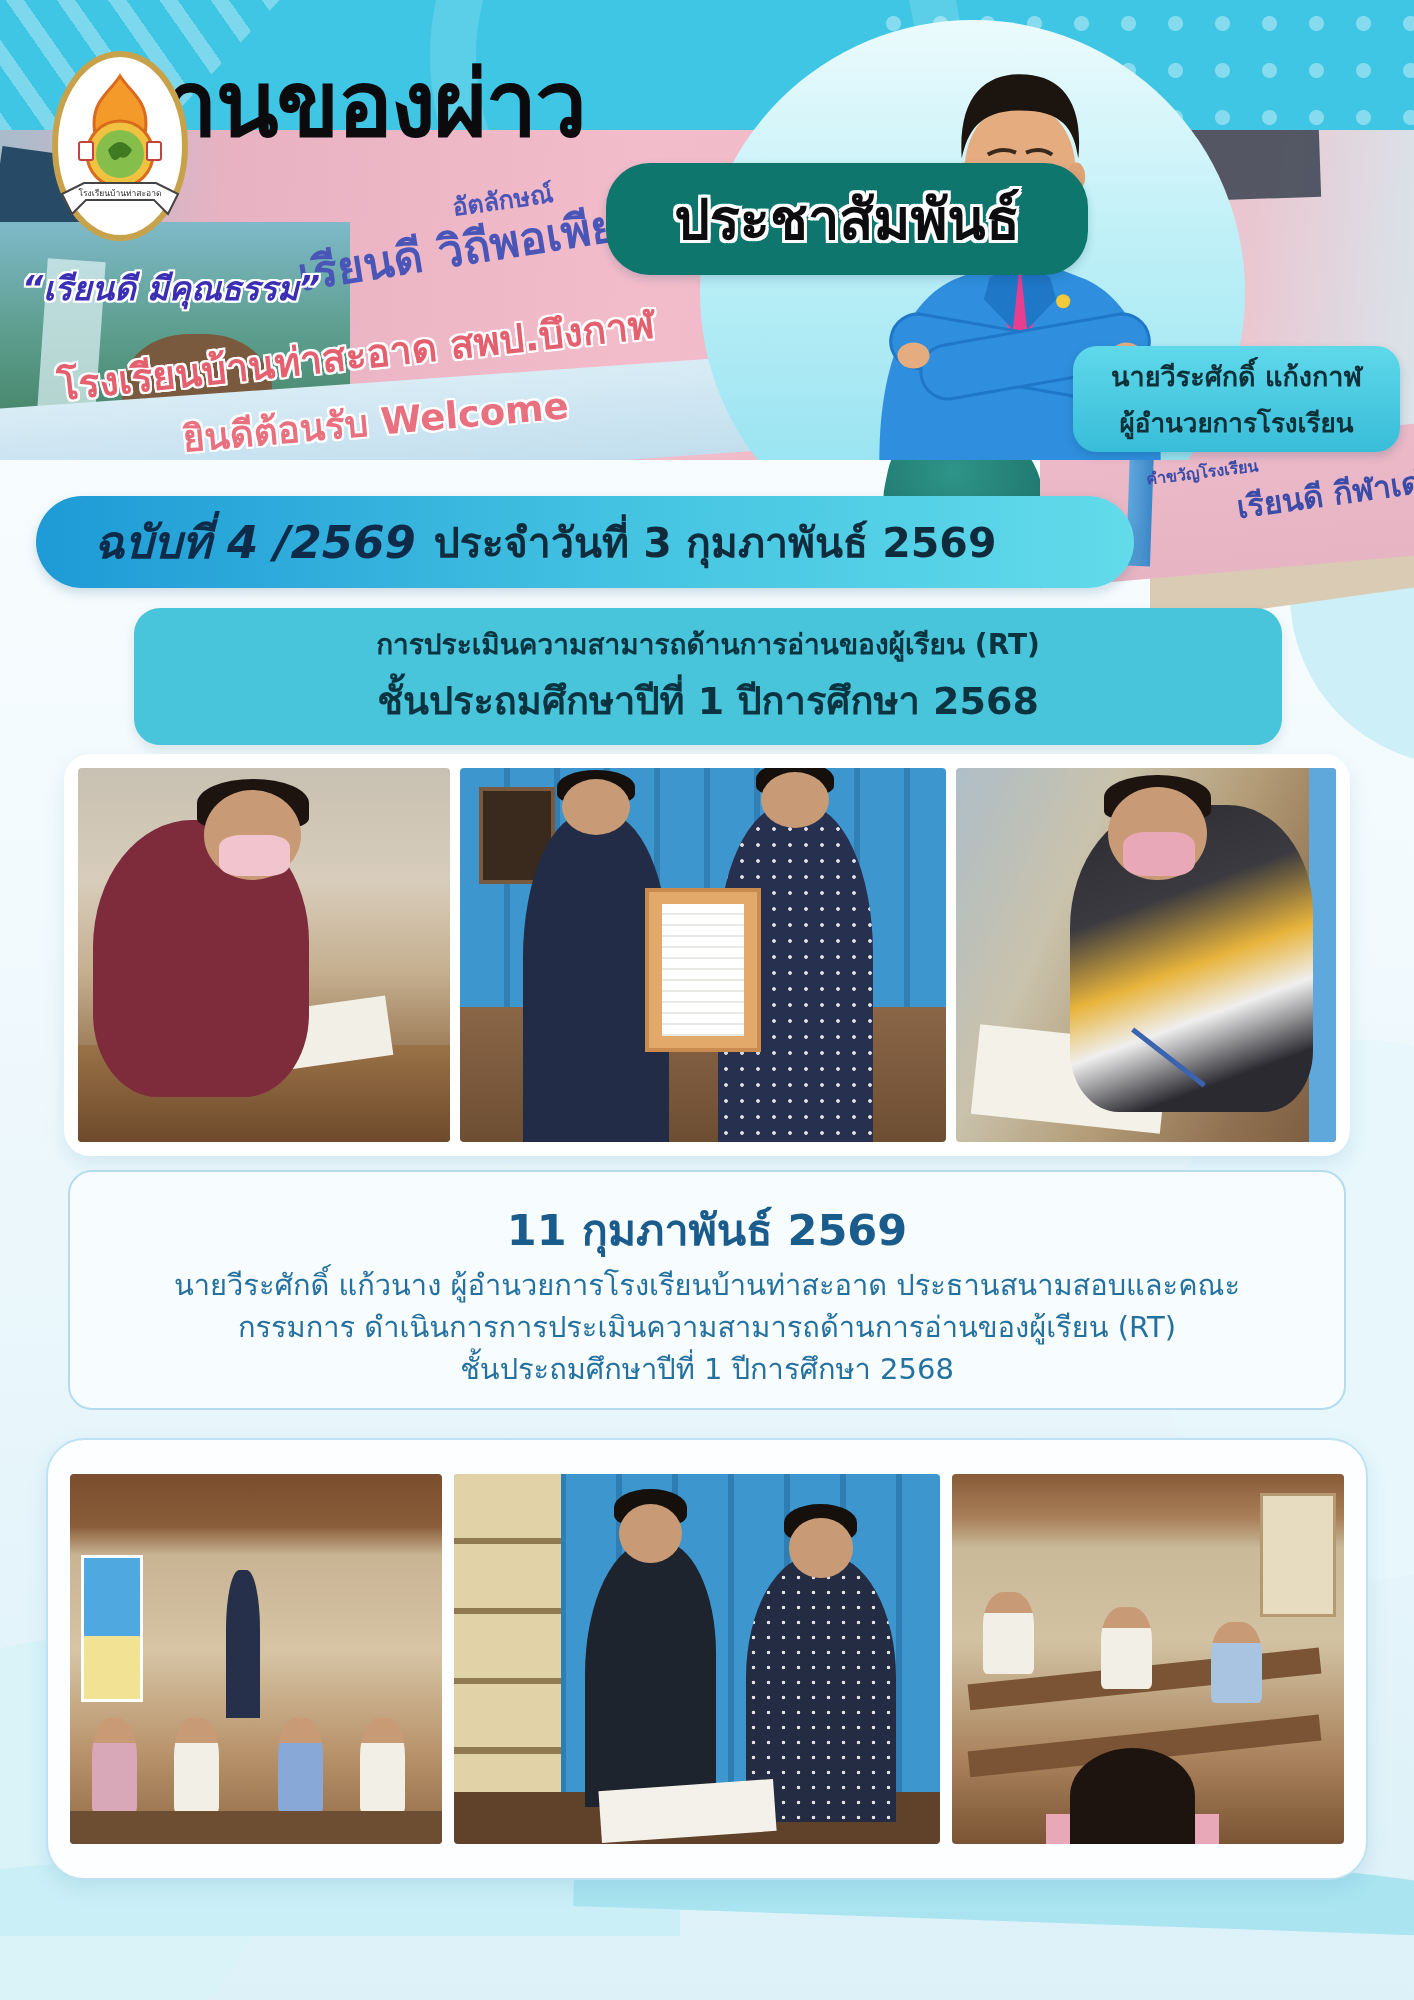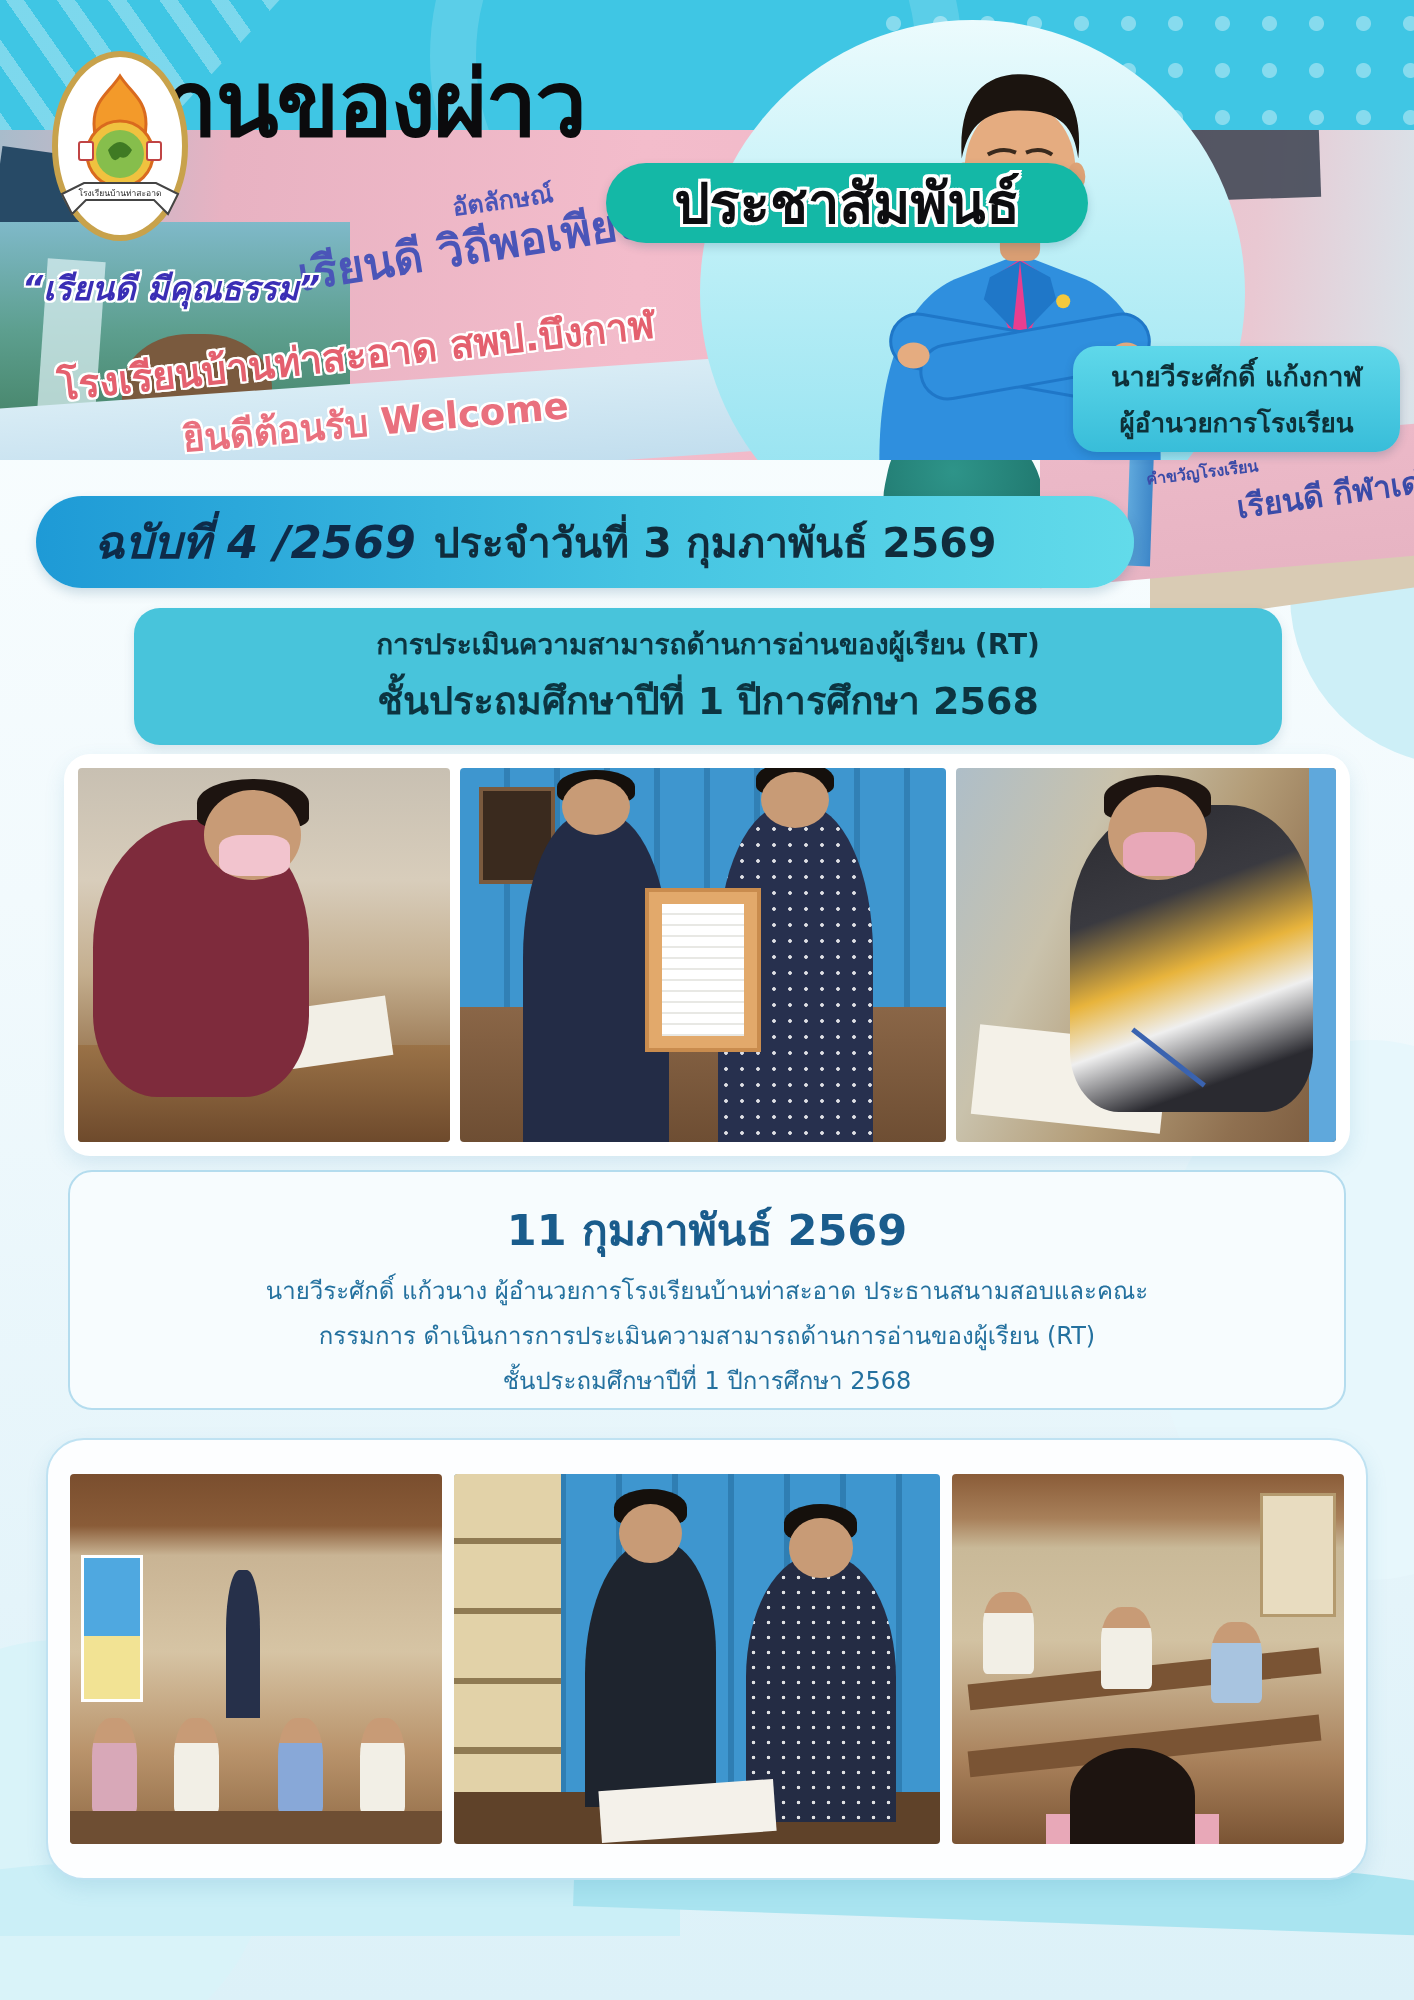--- a/index.html
+++ b/index.html
@@ -14,22 +14,22 @@
   .stripes{position:absolute;left:-50px;top:-60px;width:620px;height:420px;
     background:repeating-linear-gradient(55deg,rgba(255,255,255,.32) 0 15px,rgba(255,255,255,0) 15px 42px);
     clip-path:polygon(0 0,62% 0,0 100%);}
   .ring{position:absolute;left:430px;top:-210px;width:440px;height:440px;border-radius:50%;
     border:46px solid rgba(255,255,255,.15);}
   .dots{position:absolute;left:870px;top:0;width:544px;height:350px;opacity:.75;
     background-image:radial-gradient(rgba(255,255,255,.5) 7px,transparent 8px);background-size:47px 47px;}
 
   .masthead-title{position:absolute;left:166px;top:30px;font-size:92px;font-weight:900;color:#0B0B0D;
     letter-spacing:-2px;white-space:nowrap;z-index:4;}
-  .subtitle-pill{position:absolute;left:606px;top:163px;width:482px;height:80px;border-radius:44px;
-    background:#14b8a6;display:flex;align-items:center;justify-content:center;z-index:4;
+  .subtitle-pill{position:absolute;left:606px;top:163px;width:482px;height:112px;border-radius:44px;
+    background:#0f766e;display:flex;align-items:center;justify-content:center;z-index:4;
     box-shadow:0 4px 10px rgba(0,60,90,.18);}
   .subtitle-pill span{font-size:56px;font-weight:900;color:#0D0D10;white-space:nowrap;}
   .owhite{text-shadow:-2px -2px 0 #fff,2px -2px 0 #fff,-2px 2px 0 #fff,2px 2px 0 #fff,0 -2px 0 #fff,0 2px 0 #fff,-2px 0 0 #fff,2px 0 0 #fff;}
   .owhite3{text-shadow:-3px -3px 0 #fff,3px -3px 0 #fff,-3px 3px 0 #fff,3px 3px 0 #fff,0 -3px 0 #fff,0 3px 0 #fff,-3px 0 0 #fff,3px 0 0 #fff;}
 
   
   .photo{position:absolute;left:0;top:130px;width:1414px;height:330px;overflow:hidden;z-index:1;
     background:linear-gradient(94deg,#A8BCCB 0%,#E8B2C2 16%,#F3BCCB 45%,#EFB8C8 70%,#E9C8D2 88%,#D9E4EA 100%);}
   .board{position:absolute;left:-14px;top:22px;width:104px;height:230px;background:#274A66;transform:rotate(8deg);}
   .mural{position:absolute;left:0;top:92px;width:350px;height:240px;
@@ -169,21 +169,21 @@
   .c2c .row{position:absolute;left:4%;width:90%;height:7%;background:#7A5434;transform:rotate(-6deg);}
   .c2c .kid{position:absolute;width:13%;height:22%;border-radius:40% 40% 8% 8%;
     background:linear-gradient(180deg,#C89B76 0 26%,var(--c) 26% 100%);}
   .c2c .girl{position:absolute;left:30%;bottom:0;width:32%;height:26%;background:#1D1410;border-radius:50% 50% 0 0;}
   .c2c .girlsh{position:absolute;left:24%;bottom:0;width:44%;height:8%;background:#E8A8B8;}
 
   
   .article-box{position:absolute;left:68px;top:1170px;width:1278px;height:240px;background:#F7FCFE;
     border:2px solid #B4DCEE;border-radius:24px;z-index:2;text-align:center;box-sizing:border-box;}
   .article-box .dateh{margin-top:24px;font-size:43px;font-weight:900;color:#1A5C8C;}
-  .article-box .bl{margin-top:10px;font-size:24px;font-weight:500;color:#24719F;line-height:1.45;}
+  .article-box .bl{font-size:29px;font-weight:500;color:#24719F;line-height:1.45;}
 
   
   .wave1{position:absolute;left:-100px;top:1856px;width:780px;height:80px;background:#CBEFF7;border-radius:60% 60% 0 0;z-index:1;}
   .wave2{position:absolute;right:-80px;top:1852px;width:920px;height:70px;background:#A9E4F0;border-radius:50% 50% 0 0;transform:rotate(2deg);z-index:1;}
   .blob-bl{position:absolute;left:-150px;top:1640px;width:420px;height:420px;border-radius:50%;background:#D9F3F9;z-index:0;}
   .blob-r{position:absolute;right:-170px;top:1040px;width:430px;height:540px;border-radius:50%;background:#E7F7FC;z-index:0;}
   .footer{position:absolute;left:0;top:1904px;width:1414px;height:96px;background:#3ECFE2;z-index:3;overflow:hidden;}
   .footer-white{position:absolute;left:-40px;top:0;width:1190px;height:96px;
     background:linear-gradient(90deg,#FFFFFF 60%,#F6FDFE 100%);
     border-radius:0 150px 150px 0 / 0 96px 96px 0;}

